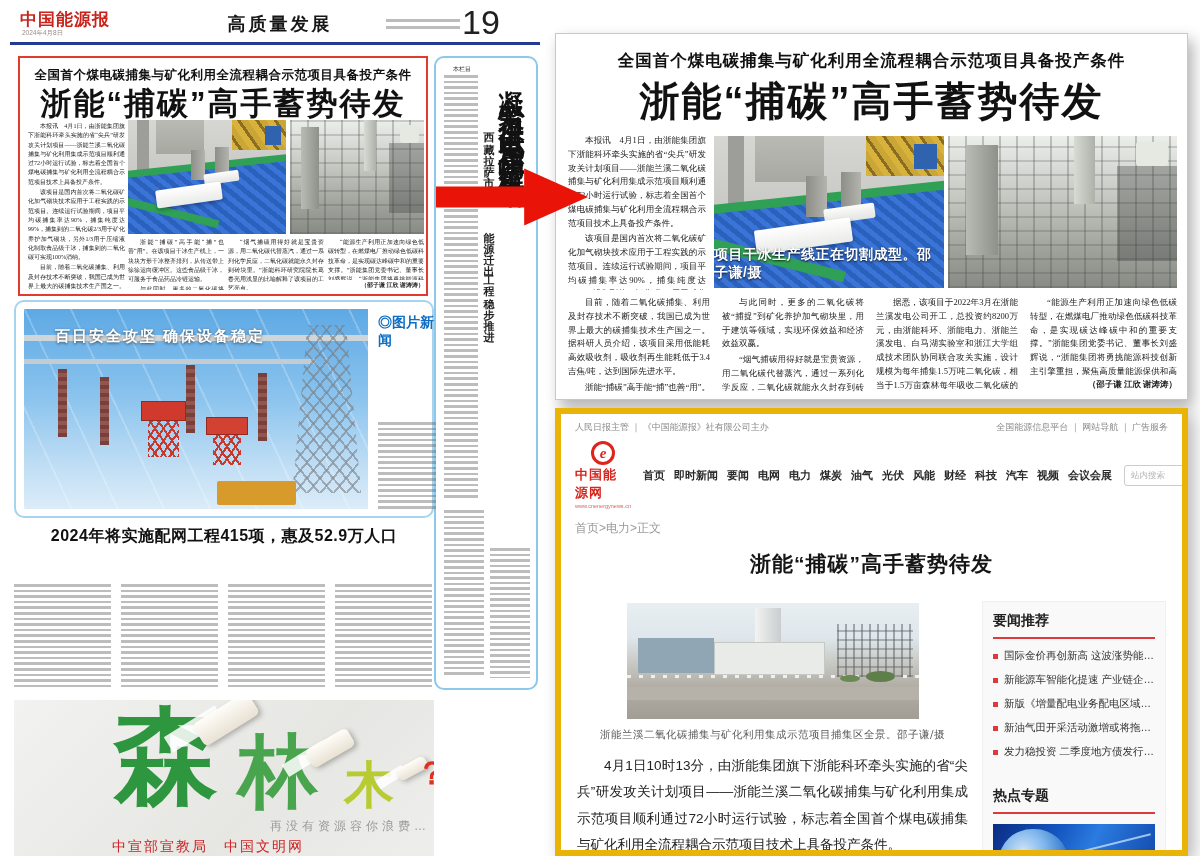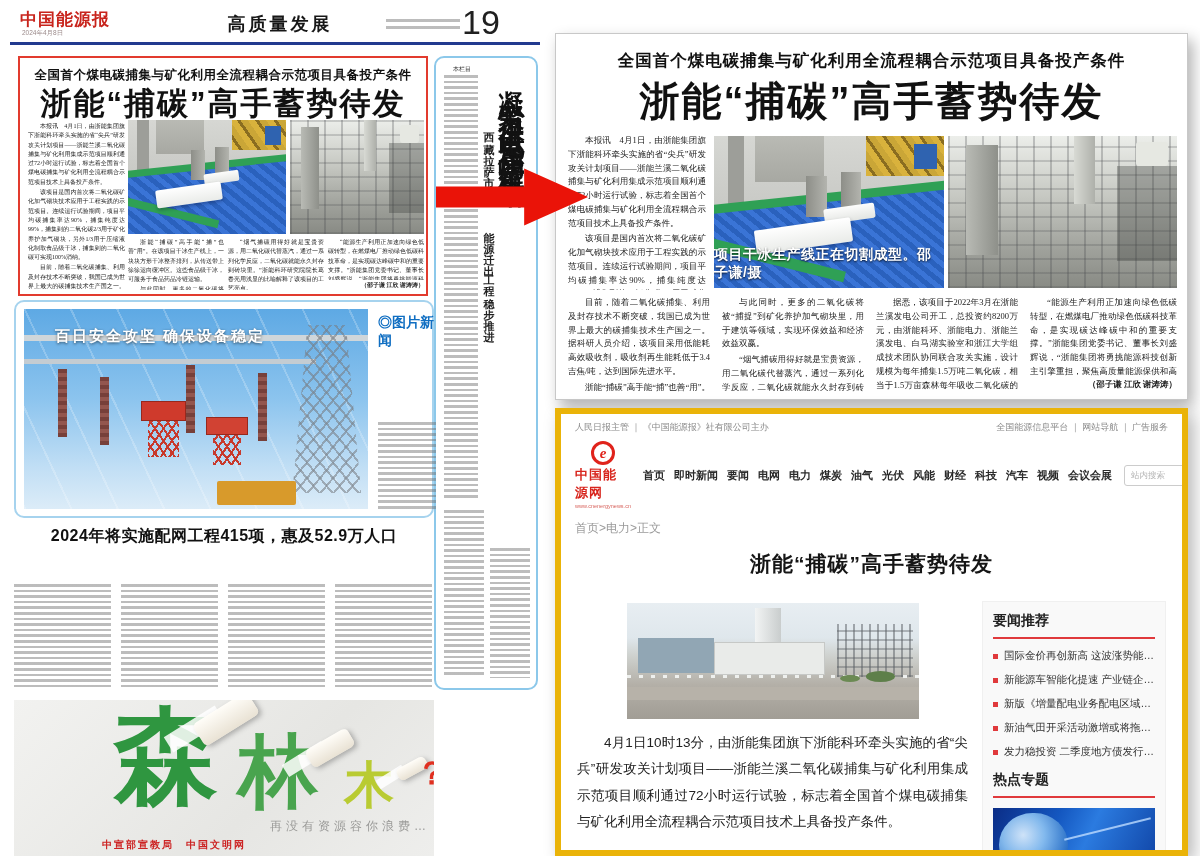--- a/index.html
+++ b/index.html
@@ -106,21 +106,21 @@
   .ad-q{left:402px;top:52px;font-size:32px;color:#e03020;font-weight:900}
   .eraser{position:absolute;border-radius:5px;background:linear-gradient(180deg,#fffdf8,#e9e2d4);box-shadow:2px 3px 5px rgba(60,60,60,.35)}
   .er1{left:180px;top:6px;width:64px;height:26px;transform:rotate(-32deg)}
   .er2{left:292px;top:38px;width:48px;height:20px;transform:rotate(-30deg)}
   .er3{left:382px;top:62px;width:32px;height:13px;transform:rotate(-28deg)}
   .wipe{position:absolute;background:#fff;opacity:.85;transform:rotate(-32deg)}
   .w1{left:150px;top:20px;width:60px;height:18px}
   .w2{left:268px;top:52px;width:46px;height:14px}
   .w3{left:362px;top:72px;width:30px;height:10px}
   .ad-slogan{position:absolute;right:4px;top:118px;font-size:12px;color:#9a9a98;letter-spacing:4px}
-  .ad-credit{position:absolute;left:88px;top:138px;font-size:10px;font-weight:700;color:#cc2222;letter-spacing:2px}
+  .ad-credit{position:absolute;left:98px;top:138px;font-size:14px;font-weight:400;color:#cc2222;letter-spacing:2px}
 
   
   #arrow{left:436px;top:166px;width:152px;height:62px;background:#ea1308;clip-path:polygon(0 33%,58% 33%,58% 4%,100% 50%,58% 96%,58% 67%,0 67%);z-index:60}
 
   
   #clip{left:555px;top:33px;width:633px;height:367px;background:#fff;border:1px solid #c8c8c8;box-shadow:5px 7px 14px rgba(0,0,0,.3);z-index:10}
   #clip .clip-kicker{top:16px;font-size:16.5px;letter-spacing:1px}
   #clip .clip-title{top:40px;font-size:40px;font-weight:900;letter-spacing:2px}
   .clipbody{font:8.5px/1.62 "Liberation Serif",serif;color:#1a1a1a;text-align:justify;overflow:hidden}
   .clipbody p{text-indent:2em;margin-bottom:2px}
@@ -156,21 +156,21 @@
   .web-main{flex:1;min-width:0}
   .web-photo{width:292px;height:116px;margin:2px auto 0;position:relative;overflow:hidden}
   .web-caption{text-align:center;font:10.5px "DejaVu Serif",serif;color:#5a5a5a;margin-top:9px;letter-spacing:.5px}
   .web-body{margin-top:11px;font-size:13.5px;line-height:1.95;color:#222;text-indent:2em;text-align:justify}
   .web-side{width:184px;flex:none;background:#f9f9f9;border:1px solid #f0f0f0;padding:10px 10px 0}
   .side-h{font-size:14px;font-weight:800;padding-bottom:7px;border-bottom:2px solid #e0393c;color:#222}
   .side-list{margin-top:4px}
   .side-item{display:flex;align-items:center;gap:6px;margin:10px 0;font-size:10.5px;color:#333;white-space:nowrap;overflow:hidden;cursor:pointer}
   .side-item .bullet{width:5px;height:5px;background:#e0393c;flex:none}
   .side-item .txt{overflow:hidden;text-overflow:ellipsis}
-  .mt12{margin-top:12px}
+  .mt12{margin-top:28px}
   .side-banner{height:76px;margin-top:10px;position:relative;overflow:hidden;cursor:pointer}
 </style>
 </head>
 <body>
 
 <div id="canvas">
 
   <div>
     <div class="abs" id="np-masthead">中国能源报</div>
     <div class="abs" id="np-date">2024年4月8日</div>
@@ -363,20 +363,21 @@
         <div class="ph web-photo photo-webplant" style="position:relative">
           <div class="pw-chim"></div>
             <div class="pw-blue"></div>
             <div class="pw-white"></div>
             <div class="pw-frame"></div>
           <div class="pw-fence"></div>
             <div class="pw-road"></div>
             <div class="pw-g1"></div>
             <div class="pw-g2"></div>
         </div>
+        <div class="web-caption">浙能兰溪二氧化碳捕集与矿化利用集成示范项目捕集区全景。邵子谦/摄</div>
         <div class="web-body">4月1日10时13分，由浙能集团旗下浙能科环牵头实施的省“尖兵”研发攻关计划项目——浙能兰溪二氧化碳捕集与矿化利用集成示范项目顺利通过72小时运行试验，标志着全国首个煤电碳捕集与矿化利用全流程耦合示范项目技术上具备投产条件。</div>
       </div>
       <div class="web-side">
         <div class="side-h">要闻推荐</div>
         <div class="side-list">
           <div class="side-item">
               <span class="bullet"></span>
               <span class="txt">国际金价再创新高 这波涨势能延续多久？</span>
             </div>
           <div class="side-item">

